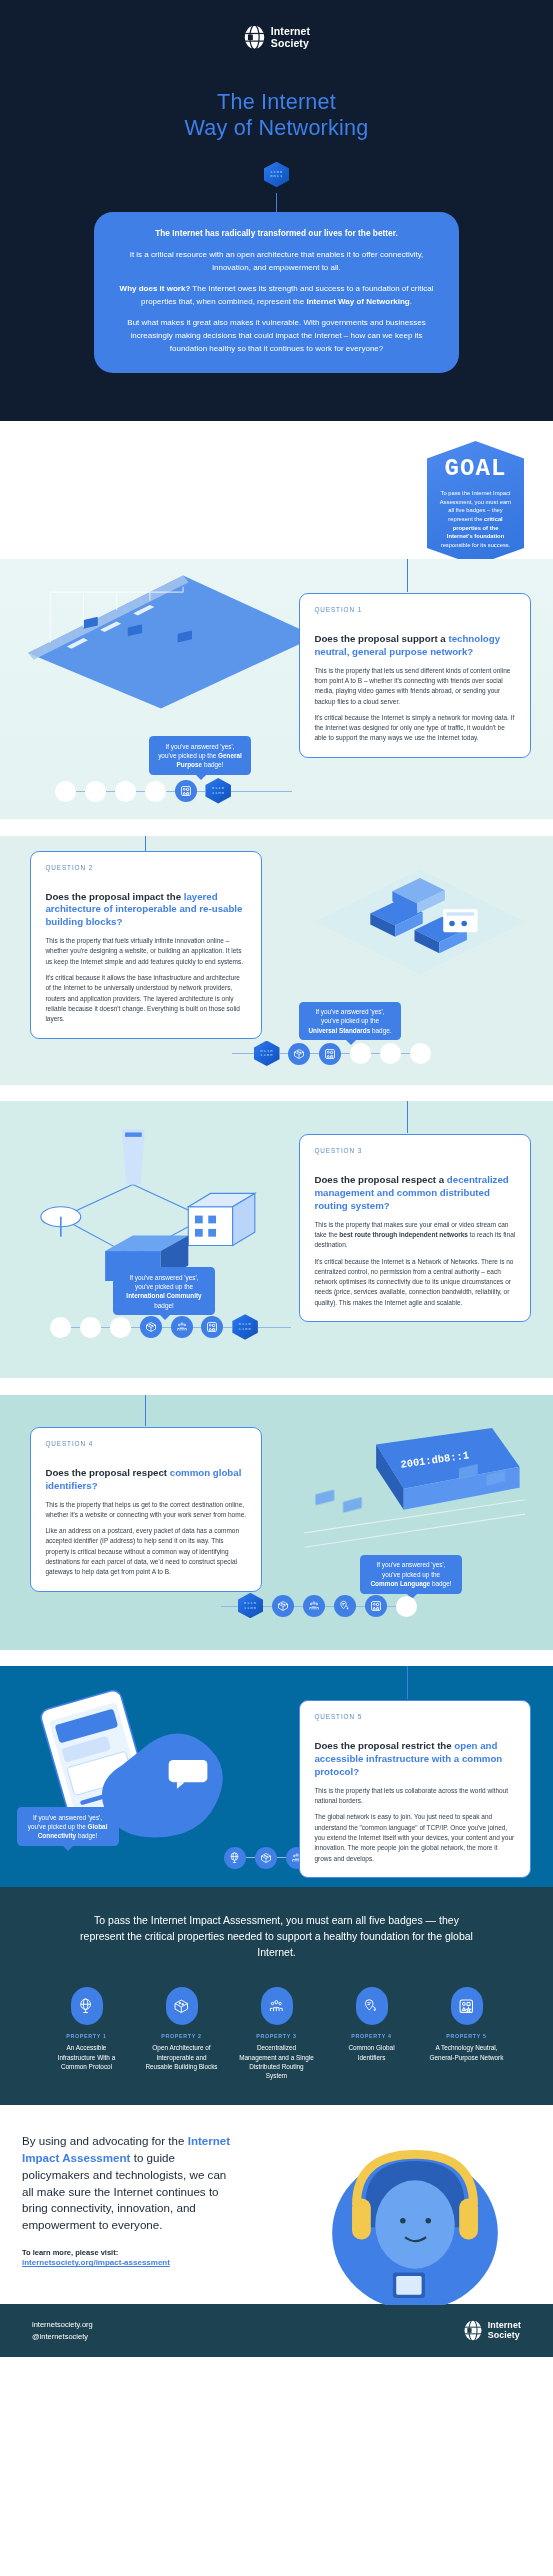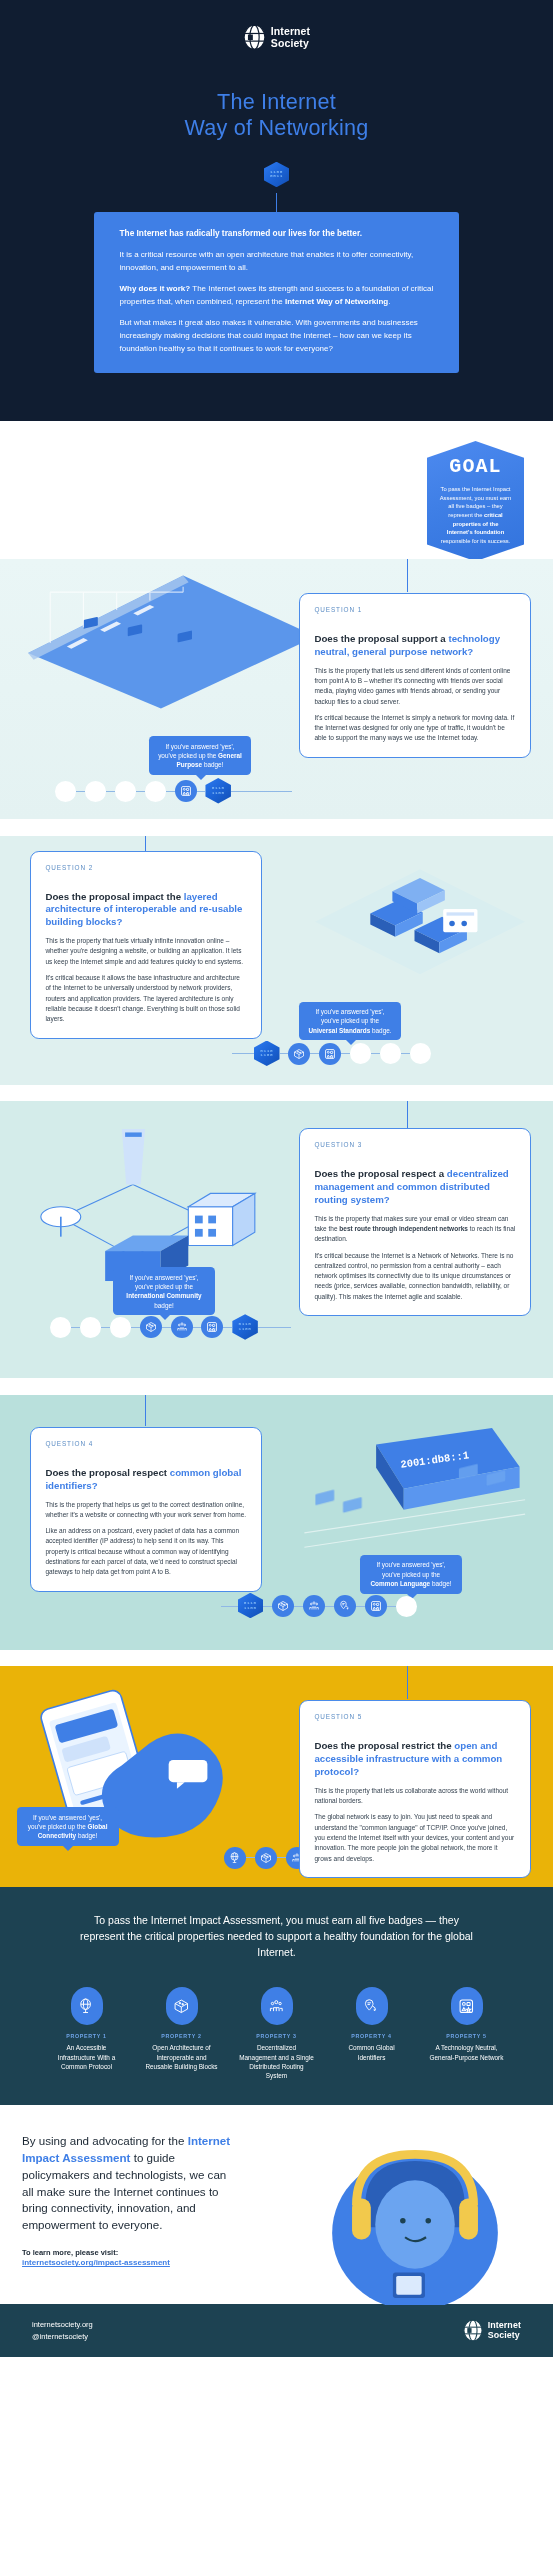--- a/index.html
+++ b/index.html
@@ -34,21 +34,21 @@
     background:linear-gradient(135deg,#2e7bf0 0%,#1b63d6 50%,#124fb4 100%);
     clip-path: polygon(50% 0%, 100% 27%, 100% 73%, 50% 100%, 0% 73%, 0% 27%);
     display:flex;align-items:center;justify-content:center;flex-direction:column;
     font-family:"Liberation Mono", monospace;font-size:4.4px;color:#9fd2ff;line-height:1.05;
     letter-spacing:0.6px;
   }
   .connector-v { width:1.1px; background:#3e7fe8; margin:0 auto; }
 
   .intro-card {
     width:365px; margin:0 auto; background:#3f7fe6; color:#fff;
-    border-radius:3px; padding:15.5px 25.5px 16.6px 25.5px; 
+    border-radius:19px; padding:15.5px 25.5px 16.6px 25.5px; text-align:center;
     font-size:8px; line-height:1.62;
   }
   .intro-card p { margin-bottom:8.3px; }
   .intro-card p:last-child { margin-bottom:0; }
   .intro-card b { font-weight:700; }
   .intro-lead { font-weight:700; font-size:8.3px; }
 
   
   .assess {
     background:#ffffff; padding:32px 0 0 0; position:relative; height:138px;
@@ -61,33 +61,33 @@
   .goal-badge {
     position:absolute; right:29px; top:-12px; width:97px; text-align:center;
   }
   .goal-hex {
     width:97px; padding:14.4px 8.9px 15.5px 8.9px;
     background:linear-gradient(160deg,#4d8af0 0%,#3f7fe6 45%,#3273dd 100%);
     clip-path: polygon(50% 0%, 100% 14%, 100% 86%, 50% 100%, 0% 86%, 0% 14%);
     color:#fff;
   }
   .goal-word {
-    font-family:"Liberation Mono", monospace; font-size:20px; font-weight:700;
+    font-family:"Liberation Mono", monospace; font-size:24px; font-weight:700;
     letter-spacing:1.1px; margin-bottom:6.6px; color:#fff;
   }
   .goal-text { font-size:5.8px; line-height:1.5; padding:0 3.3px; }
   .goal-text b { font-weight:700; }
 
   
   .band { position:relative; width:553px; }
   .band.b1 { background:linear-gradient(180deg,#eaf6f6 0%,#e4f2f2 100%); }
   .band.b2 { background:#dff0ef; }
   .band.b3 { background:#d4ecea; }
   .band.b4 { background:#b9e0dc; }
-  .band.b5 { background:#eab308; }
+  .band.b5 { background:#0369a1; }
   .gap { height:16.6px; background:#fff; }
 
   .qcard {
     background:#fff; border:1.1px solid #4b8cea; border-radius:8.9px;
     padding:12px 14.4px 13.3px 14.4px; width:232px; position:relative; z-index:6;
   }
   .qlabel {
     font-size:6.4px; letter-spacing:0.9px; color:#5b8cc4; font-weight:400;
     margin-bottom:4.4px; text-transform:uppercase;
   }
@@ -404,21 +404,21 @@
         </g>
         <g>
             <rect x="150" y="240" width="100" height="54" fill="#3f7fe6"></rect>
             <polygon points="150,240 200,212 300,212 250,240" fill="#6ba4f0"></polygon>
             <polygon points="250,240 300,212 300,266 250,294" fill="#2a5fb8"></polygon>
           </g>
       </svg>
     </div>
     <div class="connector-v" style="height:32px; position:absolute; left:407px; top:0;"></div>
 
-    <div style="position:absolute; right:22px; top:27px;">
+    <div style="position:absolute; right:22px; top:33px;">
       <div class="qcard">
         <div class="qlabel">QUESTION 3</div>
         <div class="qtitle"><span>Does the proposal respect a </span><span class="hl">decentralized management and common distributed routing system?</span></div>
         <div class="qbody">
           <p><span>This is the property that makes sure your email or video stream can take the </span><b>best route through independent networks</b><span> to reach its final destination.</span></p>
           <p>It's critical because the Internet is a Network of Networks. There is no centralized control, no permission from a central authority – each network optimises its connectivity due to its unique circumstances or needs (price, services available, connection bandwidth, reliability, or quality). This makes the Internet agile and scalable.</p>
         </div>
       </div>
     </div>
 

